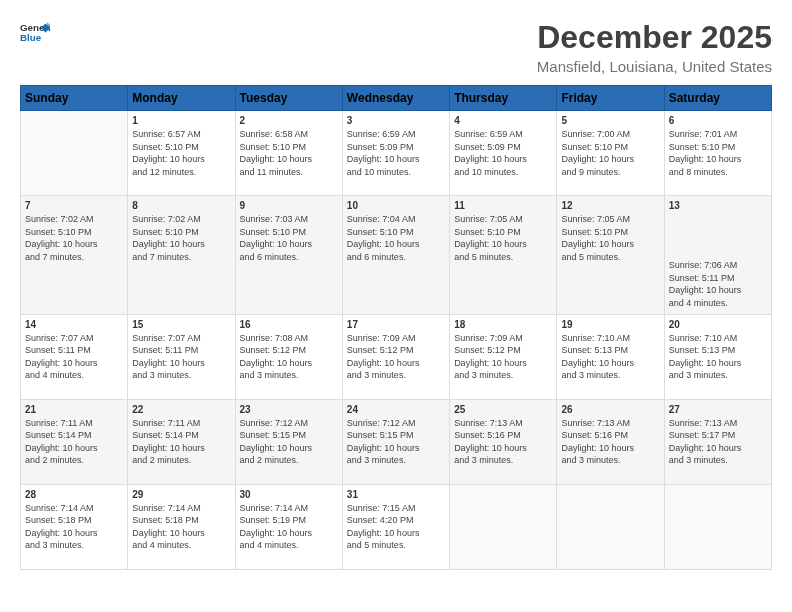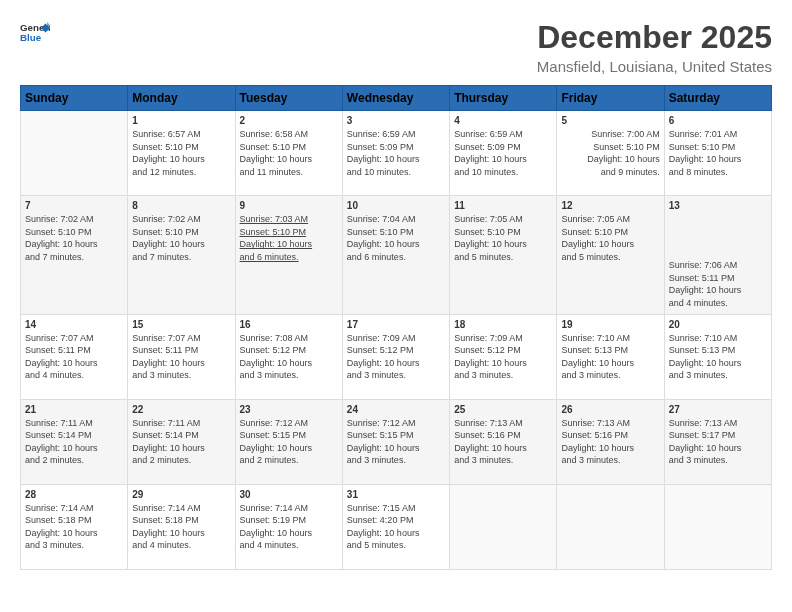--- a/index.html
+++ b/index.html
@@ -146,21 +146,21 @@
           </td>
           <td>
             <span class="day-num">4</span>
             <div class="day-info" style="white-space: pre-line;">Sunrise: 6:59 AM
 Sunset: 5:09 PM
 Daylight: 10 hours
 and 10 minutes.</div>
           </td>
           <td>
             <span class="day-num">5</span>
-            <div class="day-info" style="white-space: pre-line; text-align: right;">Sunrise: 7:00 AM
+            <div class="day-info" style="white-space: pre-line;">Sunrise: 7:00 AM
 Sunset: 5:10 PM
 Daylight: 10 hours
 and 9 minutes.</div>
           </td>
           <td>
             <span class="day-num">6</span>
             <div class="day-info" style="white-space: pre-line;">Sunrise: 7:01 AM
 Sunset: 5:10 PM
 Daylight: 10 hours
 and 8 minutes.</div>
@@ -176,21 +176,21 @@
           </td>
           <td>
             <span class="day-num">8</span>
             <div class="day-info" style="white-space: pre-line;">Sunrise: 7:02 AM
 Sunset: 5:10 PM
 Daylight: 10 hours
 and 7 minutes.</div>
           </td>
           <td>
             <span class="day-num">9</span>
-            <div class="day-info" style="white-space: pre-line; text-decoration: underline;">Sunrise: 7:03 AM
+            <div class="day-info" style="white-space: pre-line;">Sunrise: 7:03 AM
 Sunset: 5:10 PM
 Daylight: 10 hours
 and 6 minutes.</div>
           </td>
           <td>
             <span class="day-num">10</span>
             <div class="day-info" style="white-space: pre-line;">Sunrise: 7:04 AM
 Sunset: 5:10 PM
 Daylight: 10 hours
 and 6 minutes.</div>

